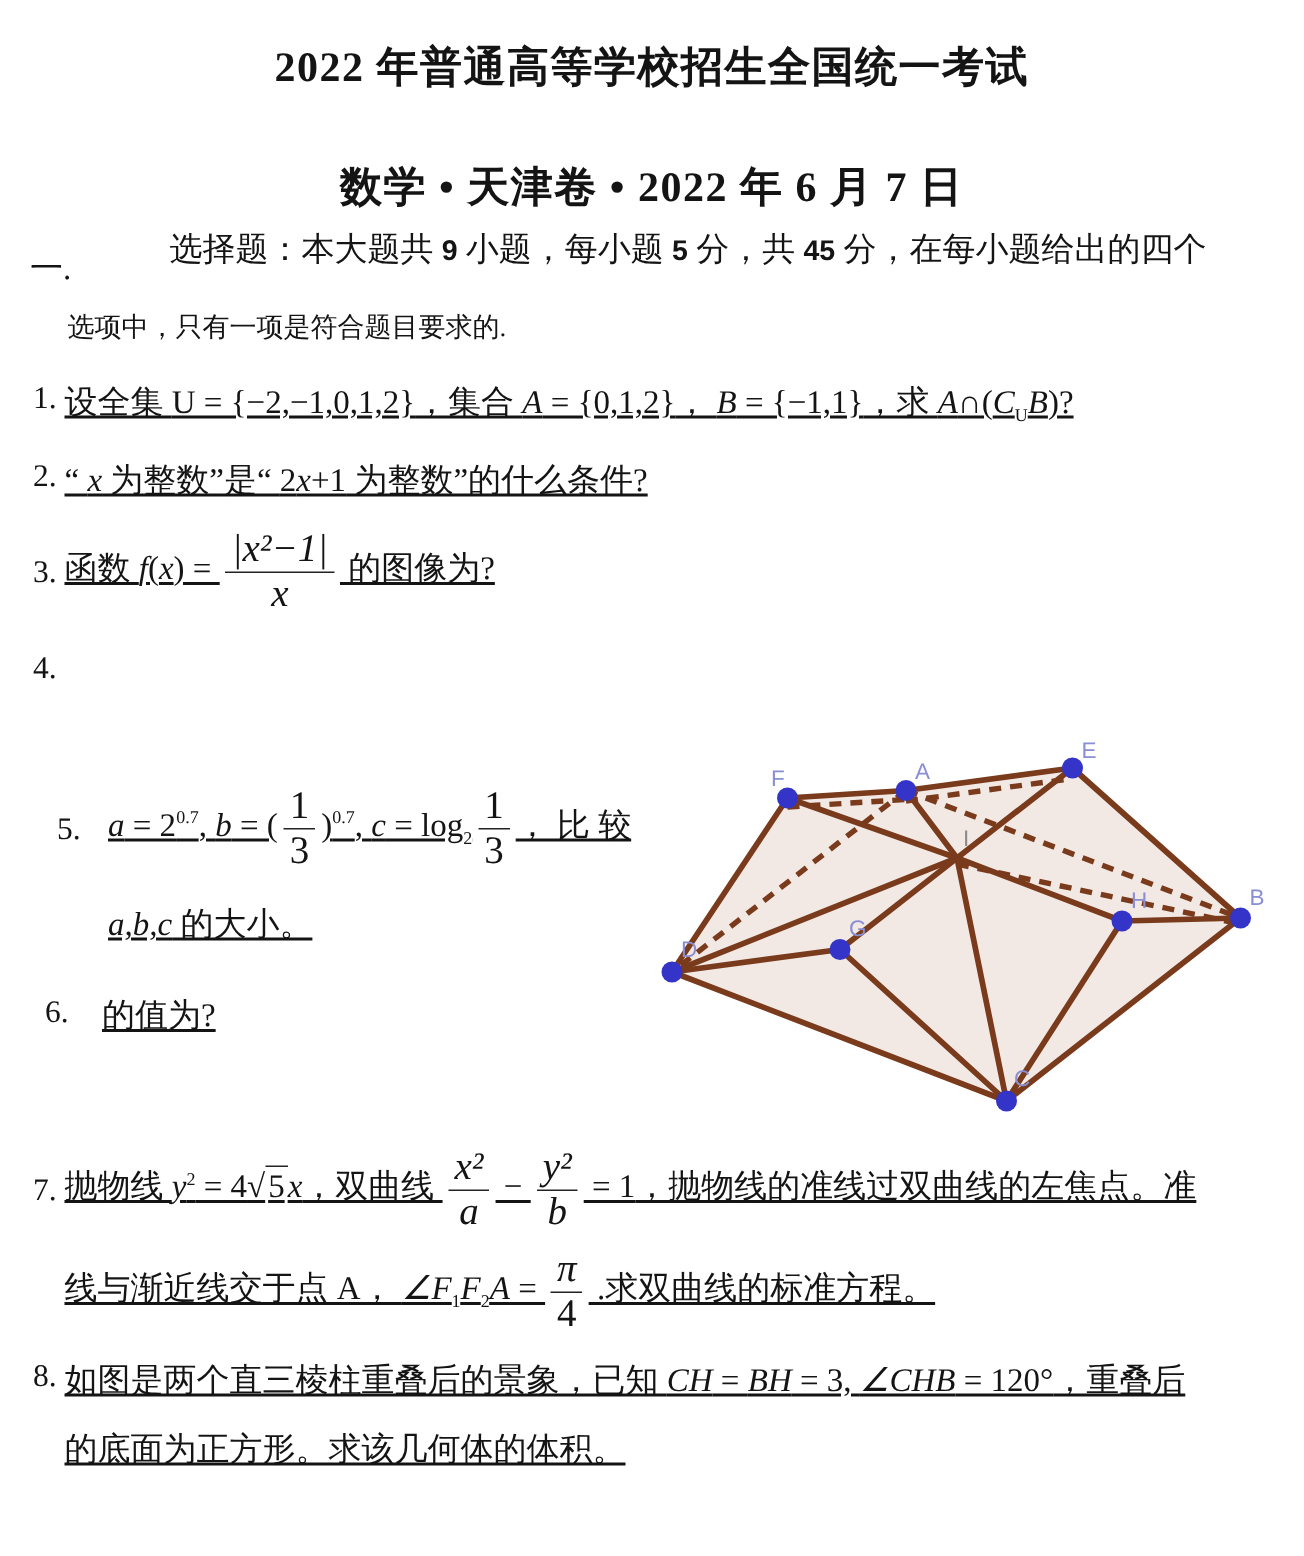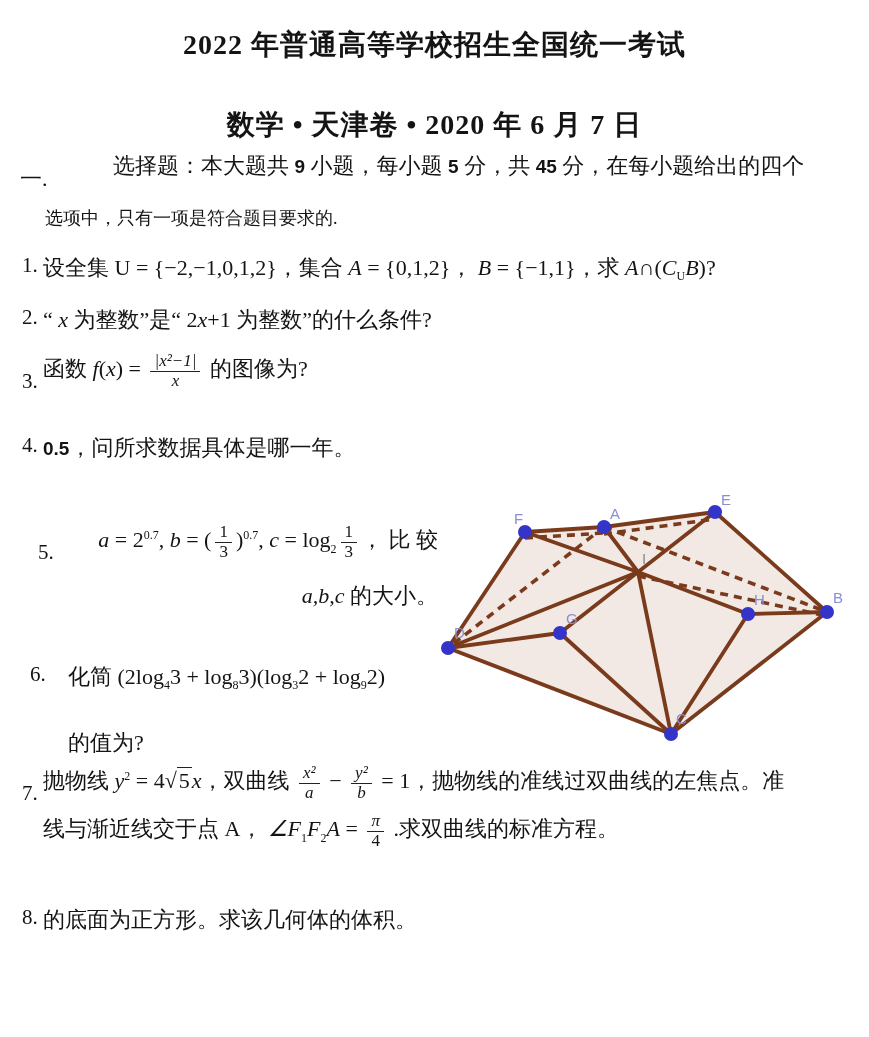--- a/index.html
+++ b/index.html
@@ -12,60 +12,60 @@
     font-size:28px;font-weight:600;letter-spacing:1px;white-space:nowrap;
   }
   .title1{top:26px;}
   .title2{top:106px;}
   .sec-label{position:absolute;left:20px;top:164px;font-size:22px;}
   .sec-l1{position:absolute;left:113px;top:151px;width:740px;font-size:22px;}
   .sec-l2{position:absolute;left:45px;top:206px;width:740px;font-size:18px;}
   .prob{position:absolute;left:22px;width:828px;font-size:22px;}
   .pnum{position:absolute;left:0;top:0;font-size:21px;}
   .plines{margin-left:21px;}
-  .line{min-height:30px;line-height:1.35;}
+  .line{min-height:30px;line-height:1.35;text-decoration:underline;}
   .line+.line{margin-top:12px;}
   .p1{top:253px;}
   .p2{top:305px;}
   .p3{top:352px;}
   .p4{top:433px;}
   .p5{top:523px;left:38px;width:400px;}
-  .p5 .plines{margin-left:34px;text-align:right;}
+  .p5 .plines{margin-left:34px;}
   .p6{top:662px;left:30px;width:420px;}
   .p6 .plines{margin-left:38px;}
   .p7{top:764px;}
   .p8{top:905px;}
   .p3 .pnum,.p5 .pnum,.p7 .pnum{top:17px;}
   .p4 .line+.line{margin-top:12px;}
   .p5 .line+.line{margin-top:20px;}
   .p6 .line+.line{margin-top:36px;}
   .p7 .line+.line{margin-top:10px;}
   .p8 .line+.line{margin-top:16px;}
   .c{font-family:"Liberation Serif",serif;}
   .n{font-family:"Liberation Serif",serif;}
   .m{font-family:"Liberation Serif",serif;font-style:italic;}
   .b{font-family:"Liberation Sans",sans-serif;font-weight:700;font-size:19px;}
   sup{font-size:12px;line-height:0;}
   sub{font-size:12px;line-height:0;}
   .frac{
     display:inline-flex;flex-direction:column;align-items:center;
-    vertical-align:middle;margin:0 4px;font-size:17px;line-height:1.1;
+    vertical-align:middle;margin:0 4px;font-size:26px;line-height:1.1;
   }
   .frac .num{border-bottom:1.6px solid #222;padding:0 4px;display:block;}
   .frac .den{display:block;padding:0 2px;}
   .it{font-style:italic;}
   .sqrt{white-space:nowrap;}
   .sqrt .rad{border-top:1.6px solid #222;padding:0 2px;}
   .figure-box{position:absolute;left:430px;top:480px;width:439px;height:285px;}
 </style>
 </head>
 <body>
 
 <div class="title title1">2022 年普通高等学校招生全国统一考试</div>
-<div class="title title2">数学 • 天津卷 • 2020 年 6 月 7 日</div>
+<div class="title title2">数学 • 天津卷 • 2022 年 6 月 7 日</div>
 
 <div class="sec-label">一.</div>
 <div class="sec-l1"><span class="c">选择题：本大题共 </span><span class="b">9</span><span class="c"> 小题，每小题 </span><span class="b">5</span><span class="c"> 分，共 </span><span class="b">45</span><span class="c"> 分，在每小题给出的四个</span></div>
 <div class="sec-l2"><span class="c">选项中，只有一项是符合题目要求的.</span></div>
 
 <div id="problem-list">
     <div class="prob p1">
       <span class="pnum">1.</span>
       <div class="plines">
         <div class="line"><span class="c">设全集 </span><span class="n">U = {−2,−1,0,1,2}</span><span class="c">，集合 </span><span class="m">A</span><span class="n"> = {0,1,2}</span><span class="c">， </span><span class="m">B</span><span class="n"> = {−1,1}</span><span class="c">，求 </span><span class="m">A</span><span class="n">∩(</span><span class="m">C</span><sub>U</sub><span class="m">B</span><span class="n">)?</span></div>
@@ -82,40 +82,38 @@
       <div class="plines">
         <div class="line"><span class="c">函数 </span><span class="m">f</span><span class="n">(</span><span class="m">x</span><span class="n">) = </span><span class="frac">
             <span class="num it">|x²−1|</span>
             <span class="den it">x</span>
           </span><span class="c"> 的图像为?</span></div>
       </div>
     </div>
     <div class="prob p4">
       <span class="pnum">4.</span>
       <div class="plines">
-        <div class="line"><span class="b">0.5</span><span class="c">，问所求数据具体是哪一年。</span></div>
       </div>
     </div>
     <div class="prob p5">
       <span class="pnum">5.</span>
       <div class="plines">
         <div class="line"><span class="m">a</span><span class="n"> = 2</span><sup>0.7</sup><span class="n">, </span><span class="m">b</span><span class="n"> = (</span><span class="frac">
             <span class="num">1</span>
             <span class="den">3</span>
           </span><span class="n">)</span><sup>0.7</sup><span class="n">, </span><span class="m">c</span><span class="n"> = log</span><sub>2</sub><span class="frac">
             <span class="num">1</span>
             <span class="den">3</span>
           </span><span class="c">， 比 较</span></div>
         <div class="line"><span class="m">a,b,c</span><span class="c"> 的大小。</span></div>
       </div>
     </div>
     <div class="prob p6">
       <span class="pnum">6.</span>
       <div class="plines">
-        <div class="line"><span class="c">化简 </span><span class="n">(2log</span><sub>4</sub><span class="n">3 + log</span><sub>8</sub><span class="n">3)(log</span><sub>3</sub><span class="n">2 + log</span><sub>9</sub><span class="n">2)</span></div>
         <div class="line"><span class="c">的值为?</span></div>
       </div>
     </div>
     <div class="prob p7">
       <span class="pnum">7.</span>
       <div class="plines">
         <div class="line"><span class="c">抛物线 </span><span class="m">y</span><sup>2</sup><span class="n"> = 4</span><span class="sqrt">√<span class="rad">5</span></span><span class="m">x</span><span class="c">，双曲线 </span><span class="frac">
             <span class="num it">x²</span>
             <span class="den it">a</span>
           </span><span class="n"> − </span><span class="frac">
@@ -124,20 +122,21 @@
           </span><span class="n"> = 1</span><span class="c">，抛物线的准线过双曲线的左焦点。准</span></div>
         <div class="line"><span class="c">线与渐近线交于点 A， </span><span class="m">∠F</span><sub>1</sub><span class="m">F</span><sub>2</sub><span class="m">A</span><span class="n"> = </span><span class="frac">
             <span class="num it">π</span>
             <span class="den">4</span>
           </span><span class="c"> .求双曲线的标准方程。</span></div>
       </div>
     </div>
     <div class="prob p8">
       <span class="pnum">8.</span>
       <div class="plines">
+        <div class="line"><span class="c">如图是两个直三棱柱重叠后的景象，已知 </span><span class="m">CH</span><span class="n"> = </span><span class="m">BH</span><span class="n"> = 3, </span><span class="m">∠CHB</span><span class="n"> = 120°</span><span class="c">，重叠后</span></div>
         <div class="line"><span class="c">的底面为正方形。求该几何体的体积。</span></div>
       </div>
     </div>
   </div>
 
 <div class="figure-box">
   <svg width="439" height="285" viewBox="0 0 439 285" id="fig-svg">
       <polygon points="95,52 174,47 285,32 397,132 241,254 18,168" fill="#f2e9e4"></polygon>
       <line x1="95" y1="58" x2="174" y2="53" stroke="#7a3a1c" stroke-width="3.6" stroke-dasharray="8 6"></line>
       <line x1="174" y1="54" x2="285" y2="39" stroke="#7a3a1c" stroke-width="3.6" stroke-dasharray="8 6"></line>

